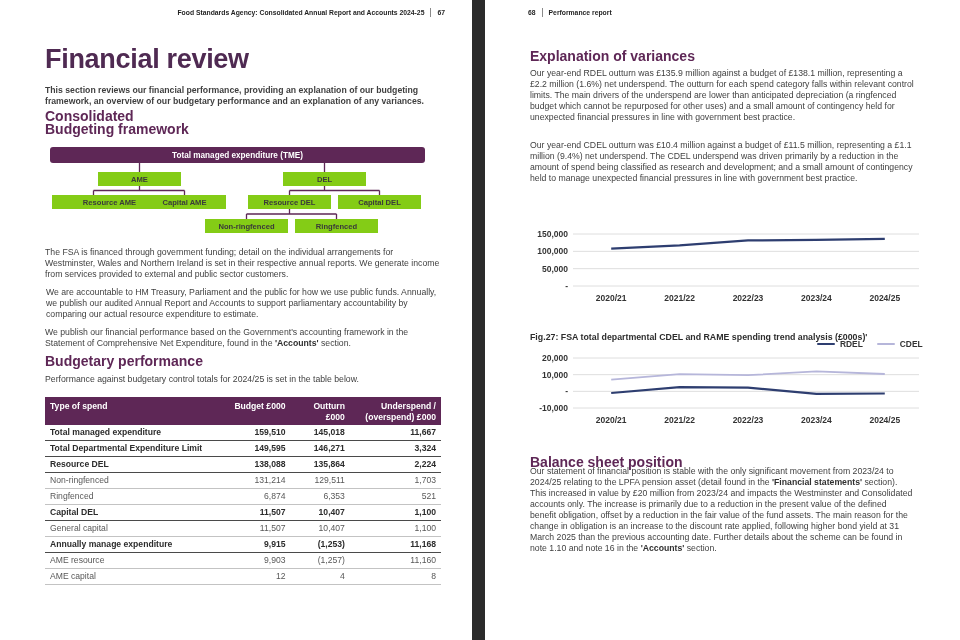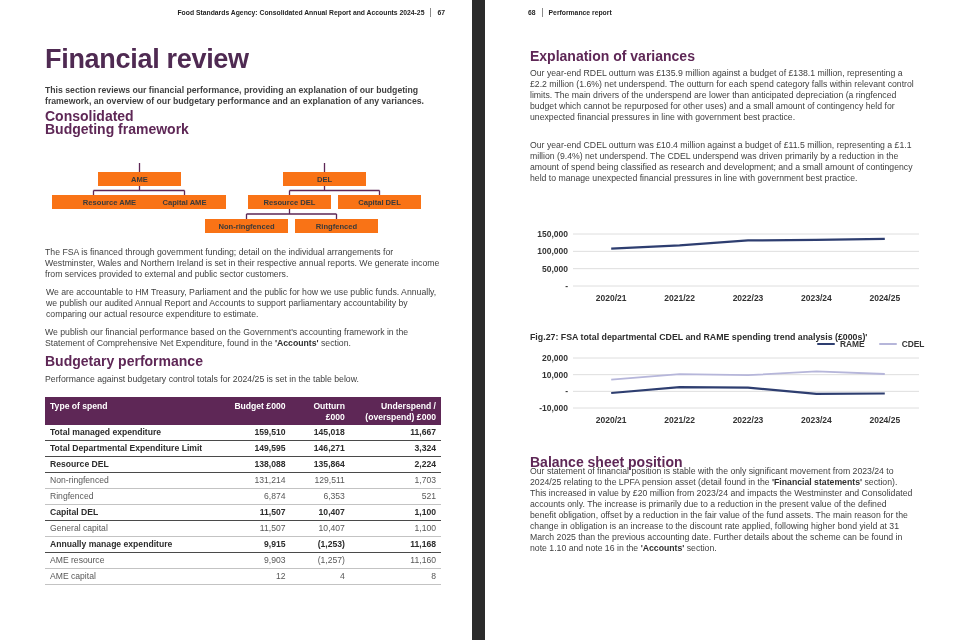--- a/index.html
+++ b/index.html
@@ -16,21 +16,21 @@
 
   .doc-title{font-size:27px;font-weight:700;color:#4f2a52;letter-spacing:-.3px;}
   .h2{font-size:14px;font-weight:700;color:#5e2756;line-height:13px;}
   .body-text{font-size:8.7px;line-height:11px;color:#3f3f3f;}
   .b{font-weight:700;color:#303030;}
   .figtitle{font-size:8.8px;font-weight:700;color:#2d2d2d;}
 
   
   .diagram{width:378px;height:88px;}
   .diagram svg{position:absolute;left:0;top:0;}
-  .dbox{position:absolute;background:#f97316;color:#3a3a3a;font-size:7.6px;font-weight:700;
+  .dbox{position:absolute;background:#84cc16;color:#3a3a3a;font-size:7.6px;font-weight:700;
         display:flex;align-items:center;justify-content:center;}
   .dbox.root{background:#5e2756;color:#fff;border-radius:3px;font-size:8.2px;}
 
   
   table.budget{border-collapse:collapse;width:396px;font-size:8.6px;}
   table.budget th{background:#5e2756;color:#fff;font-weight:700;text-align:right;
                   vertical-align:top;padding:4px 5px 3px 5px;line-height:10.5px;margin-top:12px;}
   table.budget th:first-child{text-align:left;}
   table.budget th:nth-child(1){width:42%;}
   table.budget th:nth-child(2){width:20%;}
@@ -67,20 +67,21 @@
     <div>Budgeting framework</div>
   </div>
 
   <div class="abs diagram" style="top:147px;left:48px;">
     <svg width="378" height="88">
       <path d="M91.5 16 V25 M276.5 16 V25
                M91.5 39 V43.5 M45.5 43.5 H136.5 M45.5 43.5 V48 M136.5 43.5 V48
                M276.5 39 V43.5 M241.5 43.5 H331.5 M241.5 43.5 V48 M331.5 43.5 V48
                M241.5 62 V67 M198.5 67 H288.5 M198.5 67 V72 M288.5 67 V72" stroke="#5e2756" stroke-width="1.3" fill="none"></path>
     </svg>
+    <div class="dbox root" style="left:2px;top:0;width:375px;height:16px;">Total managed expenditure (TME)</div>
     <div class="dbox" style="left:50px;top:25px;width:83px;height:14px;">AME</div>
     <div class="dbox" style="left:235px;top:25px;width:83px;height:14px;">DEL</div>
     <div class="dbox" style="left:4px;top:48px;width:83px;height:14px;padding-left:16px;">Resource AME</div>
     <div class="dbox" style="left:95px;top:48px;width:83px;height:14px;">Capital AME</div>
     <div class="dbox" style="left:200px;top:48px;width:83px;height:14px;">Resource DEL</div>
     <div class="dbox" style="left:290px;top:48px;width:83px;height:14px;">Capital DEL</div>
     <div class="dbox" style="left:157px;top:72px;width:83px;height:14px;">Non-ringfenced</div>
     <div class="dbox" style="left:247px;top:72px;width:83px;height:14px;">Ringfenced</div>
   </div>
 
@@ -195,21 +196,21 @@
         <text x="289.4" y="75" text-anchor="middle" font-size="8.5" font-weight="700" fill="#333">2023/24</text>
         <text x="357.8" y="75" text-anchor="middle" font-size="8.5" font-weight="700" fill="#333">2024/25</text>
         <polyline points="84.2,22.6 152.6,19.4 221,14.4 289.4,13.9 357.8,12.9" fill="none" stroke="#2e3e70" stroke-width="2.2"></polyline>
       </svg>
     </div>
 
   <div class="abs figtitle" style="top:332px;left:45px;">Fig.27: FSA total departmental CDEL and RAME spending trend analysis (£000s)'</div>
   <div class="abs legend" style="top:339px;left:332px;">
     <span class="item">
       <span class="sw" style="background: rgb(46, 62, 112);"></span>
-      <span>RAME</span>
+      <span>RDEL</span>
     </span>
     <span class="item">
       <span class="sw" style="background: rgb(182, 182, 218);"></span>
       <span>CDEL</span>
     </span>
   </div>
   <div class="abs" style="top:350px;left:42px;">
       <svg class="chart" width="400" height="78">
         <line x1="46" y1="8" x2="392" y2="8" stroke="#dedede" stroke-width="1"></line>
         <text x="41" y="11" text-anchor="end" font-size="8.5" font-weight="700" fill="#333">20,000</text>

